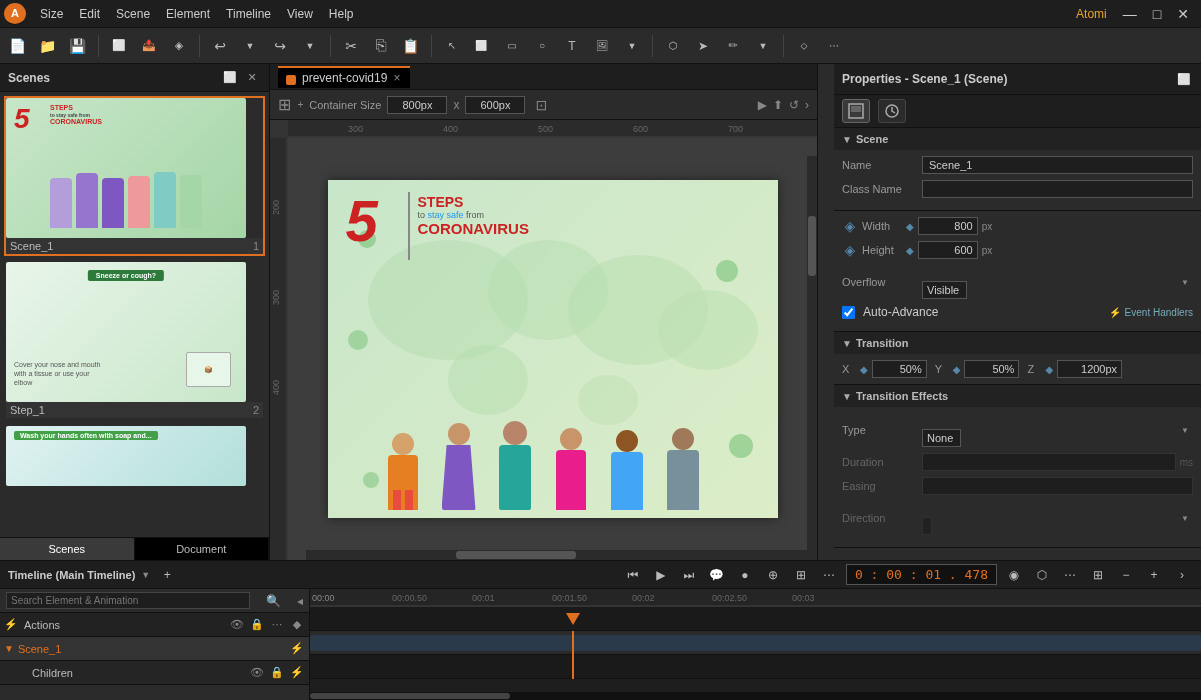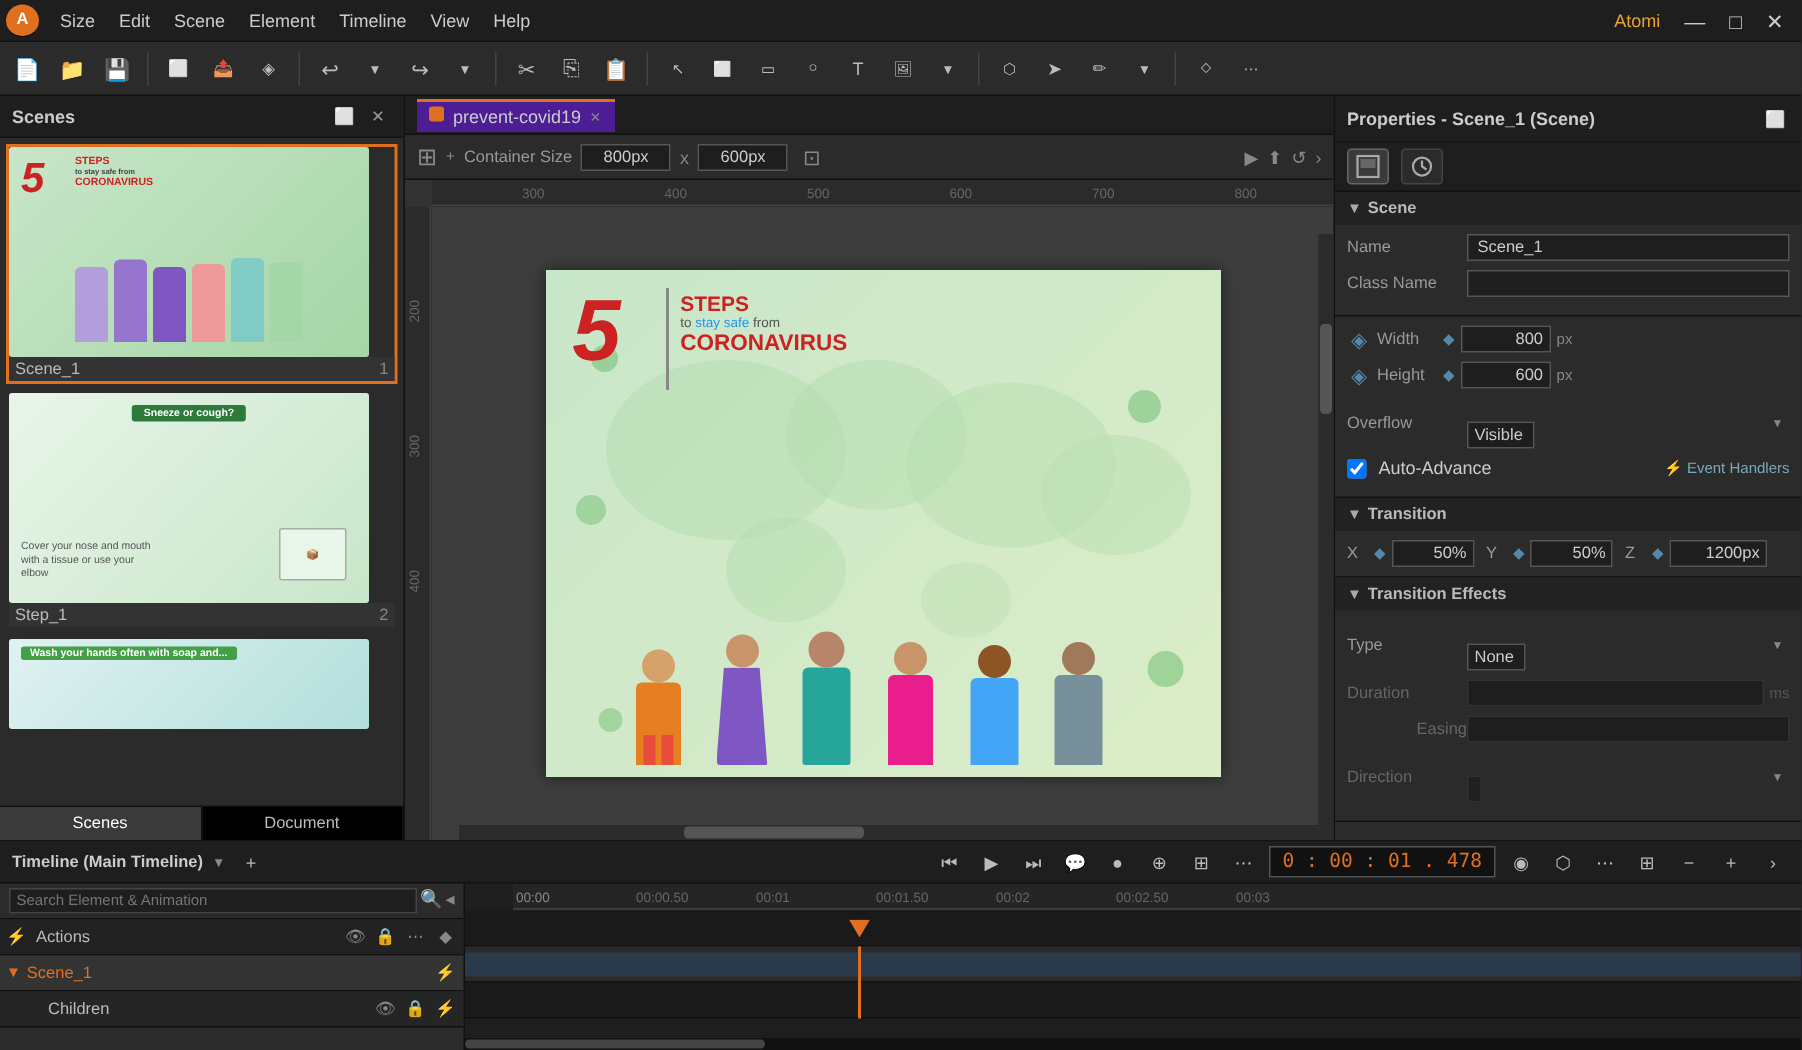--- a/index.html
+++ b/index.html
@@ -38,21 +38,21 @@
 
     
     .canvas-area { flex: 1; display: flex; flex-direction: column; background: #333; }
     .canvas-toolbar { display: flex; align-items: center; background: #2b2b2b; height: 30px; border-bottom: 1px solid #111; padding: 0 8px; gap: 6px; }
     .canvas-toolbar input { background: #1e1e1e; border: 1px solid #555; color: #ccc; padding: 2px 4px; width: 60px; font-size: 11px; text-align: center; }
     .canvas-toolbar label { color: #999; font-size: 11px; }
 
     .stage { width: 450px; height: 338px; background: #e8f5e8; position: relative; overflow: hidden; box-shadow: 0 0 10px rgba(0,0,0,0.5); }
 
     
-    .props-panel { width: 312px; background: #2b2b2b; border-left: 1px solid #111; overflow-y: auto; }
+    .props-panel { width: 384px; background: #2b2b2b; border-left: 1px solid #111; overflow-y: auto; padding-left: 16px; }
     .props-header { display: flex; align-items: center; justify-content: space-between; background: #1e1e1e; padding: 6px 8px; border-bottom: 1px solid #111; }
     .props-title { font-weight: bold; font-size: 12px; color: #ccc; }
 
     .props-tabs { display: flex; background: #1e1e1e; padding: 4px 8px; gap: 8px; border-bottom: 1px solid #111; }
     .props-tab { width: 28px; height: 24px; display: flex; align-items: center; justify-content: center; cursor: pointer; border-radius: 3px; background: #2b2b2b; border: 1px solid #444; }
     .props-tab.active { background: #3a3a3a; border-color: #666; }
 
     .props-section { border-bottom: 1px solid #111; }
     .props-section-header { display: flex; align-items: center; background: #222; padding: 5px 8px; cursor: pointer; font-size: 11px; font-weight: bold; color: #bbb; gap: 4px; }
     .props-section-content { padding: 6px 8px; }
@@ -68,21 +68,21 @@
     .dim-label { width: 40px; color: #999; font-size: 11px; }
 
     
     .timeline { height: 140px; background: #222; border-top: 1px solid #111; display: flex; flex-direction: column; }
     .timeline-header { display: flex; align-items: center; background: #1e1e1e; padding: 4px 8px; height: 28px; border-bottom: 1px solid #111; gap: 6px; }
     .timeline-title { color: #ccc; font-size: 11px; font-weight: bold; }
     .tl-btn { width: 22px; height: 22px; display: flex; align-items: center; justify-content: center; color: #bbb; cursor: pointer; font-size: 12px; }
 
     .timeline-body { flex: 1; display: flex; overflow: hidden; }
     .tl-labels { width: 310px; background: #2b2b2b; border-right: 1px solid #111; overflow-y: auto; }
-    .tl-search-row { display: flex; align-items: flex-start; padding: 3px 6px; border-bottom: 1px solid #111; gap: 2px; }
+    .tl-search-row { display: flex; align-items: center; padding: 3px 6px; border-bottom: 1px solid #111; gap: 16px; }
     .tl-search-input { flex: 1; background: #1e1e1e; border: 1px solid #444; color: #ccc; padding: 2px 4px; font-size: 10px; }
 
     .tl-row { display: flex; align-items: center; height: 24px; border-bottom: 1px solid #111; padding: 0 4px; gap: 4px; }
     .tl-row.header-row { background: #222; }
     .tl-row.scene-row { background: #2b2b2b; }
     .tl-row.child-row { background: #252525; padding-left: 16px; }
     .tl-row-label { flex: 1; font-size: 11px; color: #bbb; }
     .tl-row-icon { width: 16px; height: 16px; display: flex; align-items: center; justify-content: center; color: #888; font-size: 11px; cursor: pointer; }
 
     .tl-track { flex: 1; position: relative; overflow-x: hidden; background: #1e1e1e; }
@@ -224,21 +224,21 @@
     </div>
     <div class="scenes-tabs">
       <div class="scenes-tab active">Scenes</div>
       <div class="scenes-tab">Document</div>
     </div>
   </div>
 
   <div class="canvas-area">
 
     <div style="display:flex;align-items:center;background:#1e1e1e;border-bottom:1px solid #111;height:26px;padding:0 8px;">
-      <div style="display:flex;align-items:flex-start;background:#4c1d95;padding:3px 10px 3px 8px;border-top:2px solid #e07020;gap:6px;cursor:pointer;">
+      <div style="display:flex;align-items:flex-end;background:#000000;padding:3px 10px 3px 8px;border-top:2px solid #e07020;gap:6px;cursor:pointer;">
         <span style="width:10px;height:10px;background:#e07020;border-radius:2px;display:inline-block;"></span>
         <span>prevent-covid19</span>
         <span style="color:#888;font-size:12px;cursor:pointer;">×</span>
       </div>
     </div>
 
     <div class="canvas-toolbar">
       <div style="font-size:16px;color:#888;cursor:pointer;">⊞</div>
       <div style="font-size:10px;color:#888;cursor:pointer;">+</div>
       <label style="color:#999;font-size:11px;">Container Size</label>
@@ -484,21 +484,21 @@
 
         <div class="prop-row">
           <span class="prop-label" style="color:#666;">Duration</span>
           <div class="prop-value">
             <input type="text" value="" style="background: rgb(30, 30, 30); border: 1px solid rgb(51, 51, 51); color: rgb(102, 102, 102); padding: 2px 4px; font-size: 11px; flex: 1 1 0%;" disabled="">
             <span class="prop-unit" style="color:#555;">ms</span>
           </div>
         </div>
 
         <div class="prop-row">
-          <span class="prop-label" style="color:#666;text-align:right;">Easing</span>
+          <span class="prop-label" style="color:#666;">Easing</span>
           <div class="prop-value">
             <input type="text" value="" style="background: rgb(30, 30, 30); border: 1px solid rgb(51, 51, 51); color: rgb(102, 102, 102); padding: 2px 4px; font-size: 11px; flex: 1 1 0%;" disabled="">
           </div>
         </div>
 
         <div class="prop-row">
           <span class="prop-label" style="color:#666;">Direction</span>
           <div class="select-wrapper">
             <select class="overflow-select" disabled="" style="color:#555;border-color:#333;">
               <option></option>
@@ -567,21 +567,21 @@
         <span class="tl-row-label">Children</span>
         <div style="flex:1;"></div>
         <div class="tl-row-icon">👁</div>
         <div class="tl-row-icon">🔒</div>
         <div class="tl-row-icon">⚡</div>
       </div>
     </div>
 
     <div class="tl-track" style="position:relative;">
 
-      <div class="tl-ruler" style="position:relative;height:18px;margin-left:32px;">
+      <div class="tl-ruler" style="position:relative;height:18px;">
         <div style="position:absolute;left:0;top:0;right:0;height:18px;background:#252525;">
           <svg width="100%" height="18">
             <line x1="0" y1="17" x2="100%" y2="17" stroke="#444" stroke-width="1"></line>
             <text x="2" y="12" fill="#888" font-size="9">00:00</text>
             <text x="82" y="12" fill="#666" font-size="9">00:00.50</text>
             <text x="162" y="12" fill="#666" font-size="9">00:01</text>
             <text x="242" y="12" fill="#666" font-size="9">00:01.50</text>
             <text x="322" y="12" fill="#666" font-size="9">00:02</text>
             <text x="402" y="12" fill="#666" font-size="9">00:02.50</text>
             <text x="482" y="12" fill="#666" font-size="9">00:03</text>

